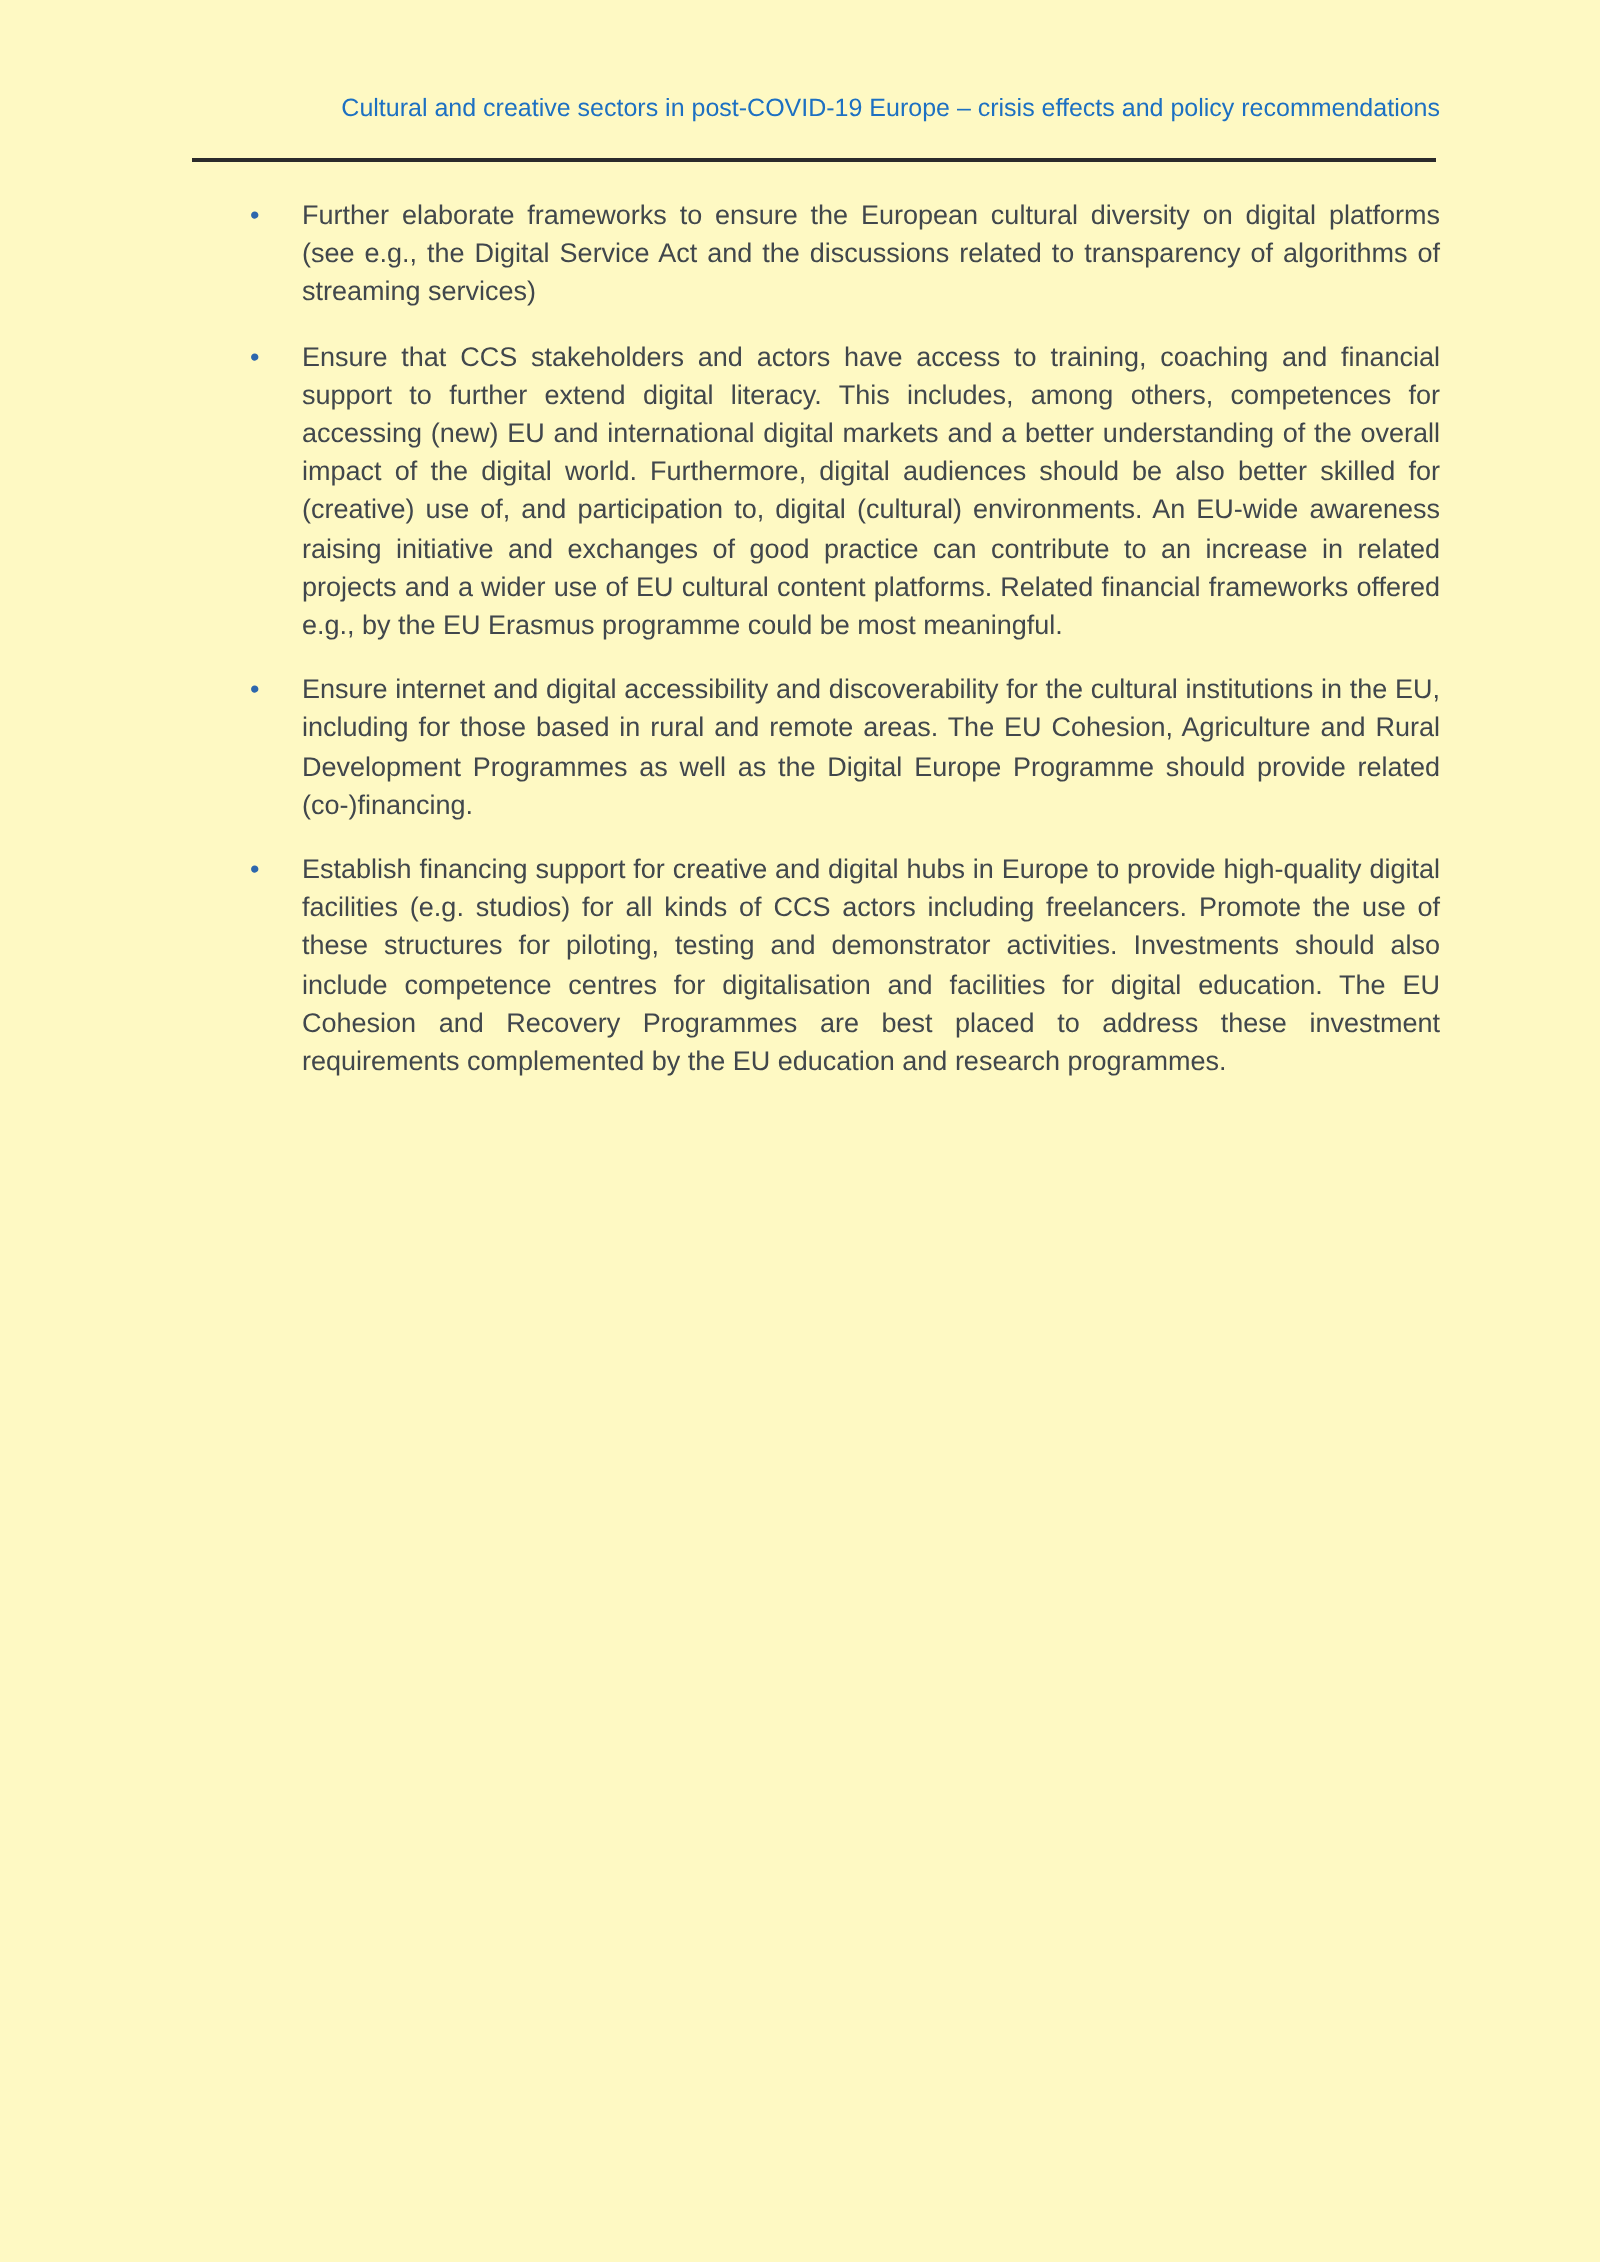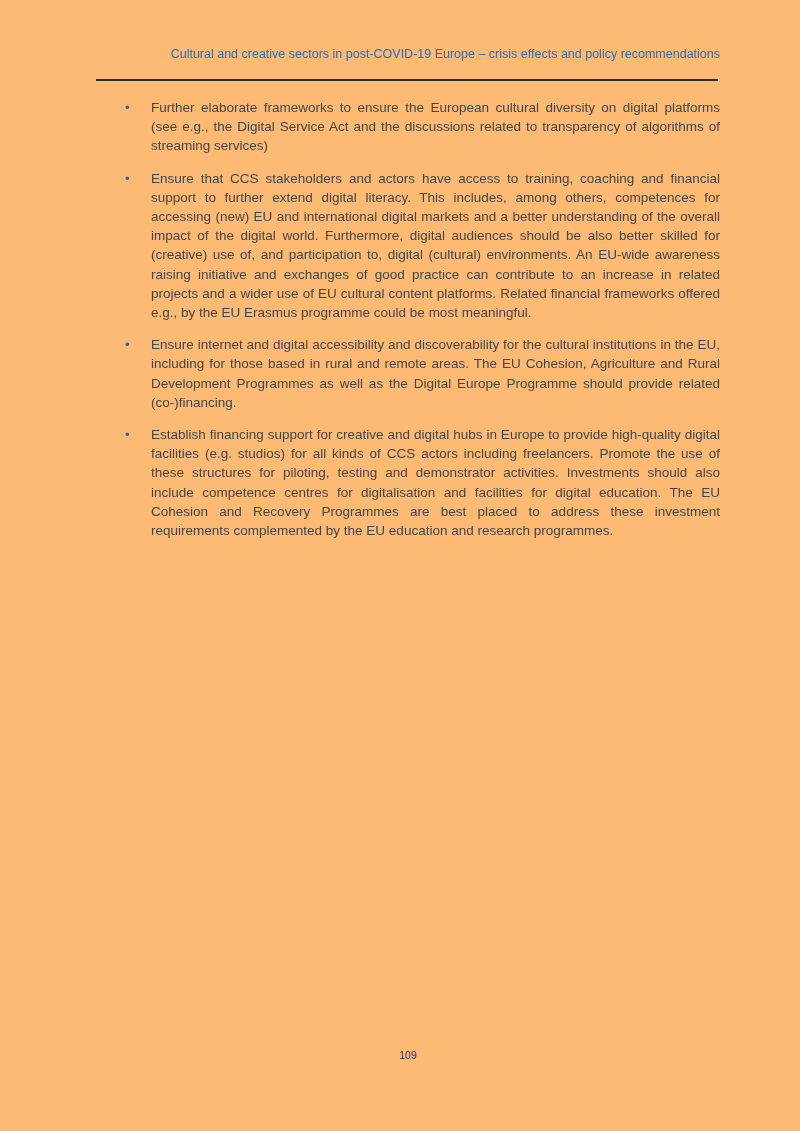--- a/index.html
+++ b/index.html
@@ -1,21 +1,21 @@
 <!DOCTYPE html>
 <html><head>
 <meta charset="utf-8">
 <style>
   * { margin: 0; padding: 0; box-sizing: border-box; }
   html, body { background: #ffffff; }
   .page {
     position: relative;
     width: 800px;
     height: 1131px;
-    background: #fdba74;
+    background: #fef9c3;
     font-family: "Liberation Sans", "DejaVu Sans", sans-serif;
     overflow: hidden;
   }
   .running-header {
     position: absolute;
     left: 96px;
     right: 80px;
     top: 46px;
     text-align: right;
     font-size: 12.5px;
@@ -110,15 +110,14 @@
         <span>Ensure internet and digital accessibility and discoverability for the cultural institutions in the EU, including for those based in rural and remote areas. The EU Cohesion, Agriculture and Rural Development Programmes as well as the Digital Europe Programme should provide related (co-)financing.</span>
       </li>
       <li>
         <span class="bullet-dot">•</span>
         <span>Establish financing support for creative and digital hubs in Europe to provide high-quality digital facilities (e.g. studios) for all kinds of CCS actors including freelancers. Promote the use of these structures for piloting, testing and demonstrator activities. Investments should also include competence centres for digitalisation and facilities for digital education. The EU Cohesion and Recovery Programmes are best placed to address these investment requirements complemented by the EU education and research programmes.</span>
       </li>
     </ul>
 
   </div>
 
-  <div class="page-footer">109</div>
 
 </div>
 
 </body></html>

